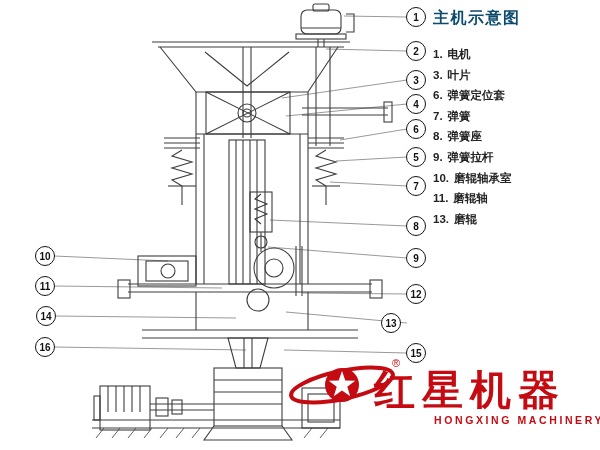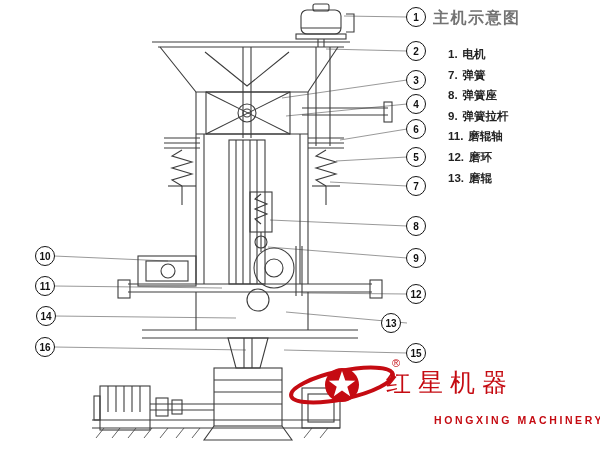--- a/index.html
+++ b/index.html
@@ -8,27 +8,27 @@
     font-family:"Liberation Sans","DejaVu Sans",sans-serif;
   }
   svg.diagram{position:absolute;left:0;top:0;z-index:1;}
   .callout{
     position:absolute;z-index:3;width:18px;height:18px;margin-left:-10px;margin-top:-10px;
     border:1.6px solid #141414;border-radius:50%;background:#fff;
     display:flex;align-items:center;justify-content:center;
     font-size:10px;font-weight:bold;color:#111;
   }
   .legend{position:absolute;left:433px;top:8px;z-index:2;width:166px;}
-  .legend-title{font-size:16px;font-weight:bold;color:#737373;letter-spacing:1.5px;margin:0 0 15px 0;}
-  .legend-list{list-style:none;margin:15px;padding:0;}
+  .legend-title{font-size:16px;font-weight:bold;color:#0c4a6e;letter-spacing:1.5px;margin:0 0 15px 0;}
+  .legend-list{list-style:none;margin:0;padding:0;}
   .legend-list li{font-size:11.5px;font-weight:bold;color:#232323;line-height:20.6px;white-space:nowrap;}
   .li-num{margin-right:5px;}
   .watermark{position:absolute;left:286px;top:352px;z-index:4;width:314px;height:92px;color:#c50b12;}
   .wm-logo{position:absolute;left:0;top:2px;}
-  .wm-cn{position:absolute;left:100px;top:18px;font-size:25px;font-weight:normal;letter-spacing:7px;line-height:1;white-space:nowrap;}
+  .wm-cn{position:absolute;left:88px;top:18px;font-size:41px;font-weight:bold;letter-spacing:7px;line-height:1;white-space:nowrap;}
   .wm-en{position:absolute;left:148px;top:62px;font-size:10.5px;font-weight:bold;letter-spacing:2.6px;white-space:nowrap;}
 </style>
 </head>
 <body>
 
 <div class="stage">
 
   <svg class="diagram" width="600" height="450" viewBox="0 0 600 450">
 
     <g stroke="#8d8d8d" stroke-width="0.9">
@@ -185,25 +185,27 @@
   <div class="callout" style="left:416px;top:353px">15</div>
   <div class="callout" style="left:45px;top:256px">10</div>
   <div class="callout" style="left:45px;top:286px">11</div>
   <div class="callout" style="left:46px;top:316px">14</div>
   <div class="callout" style="left:45px;top:347px">16</div>
 
   <div class="legend">
     <div class="legend-title">主机示意图</div>
     <ol class="legend-list">
       <li><span class="li-num">1.</span><span>电机</span></li>
+      <li><span class="li-num">3.</span><span>叶片</span></li>
+      <li><span class="li-num">6.</span><span>弹簧定位套</span></li>
       <li><span class="li-num">7.</span><span>弹簧</span></li>
       <li><span class="li-num">8.</span><span>弹簧座</span></li>
       <li><span class="li-num">9.</span><span>弹簧拉杆</span></li>
+      <li><span class="li-num">10.</span><span>磨辊轴承室</span></li>
       <li><span class="li-num">11.</span><span>磨辊轴</span></li>
-      <li><span class="li-num">12.</span><span>磨环</span></li>
       <li><span class="li-num">13.</span><span>磨辊</span></li>
     </ol>
   </div>
 
   <div class="watermark">
     <svg class="wm-logo" width="116" height="64" viewBox="0 0 116 64">
       <ellipse cx="56" cy="31" rx="52" ry="14" transform="rotate(-12 56 31)" fill="none" stroke="#c50b12" stroke-width="4"></ellipse>
       <circle cx="56" cy="31" r="17" fill="#c50b12"></circle>
       <polygon fill="#ffffff" points="56,17 52.7,26.5 42.7,26.7 50.7,32.7 47.8,42.3 56,36.6 64.2,42.3 61.3,32.7 69.3,26.7 59.3,26.5"></polygon>
       <text x="106" y="13" font-size="11" fill="#c50b12">®</text>

